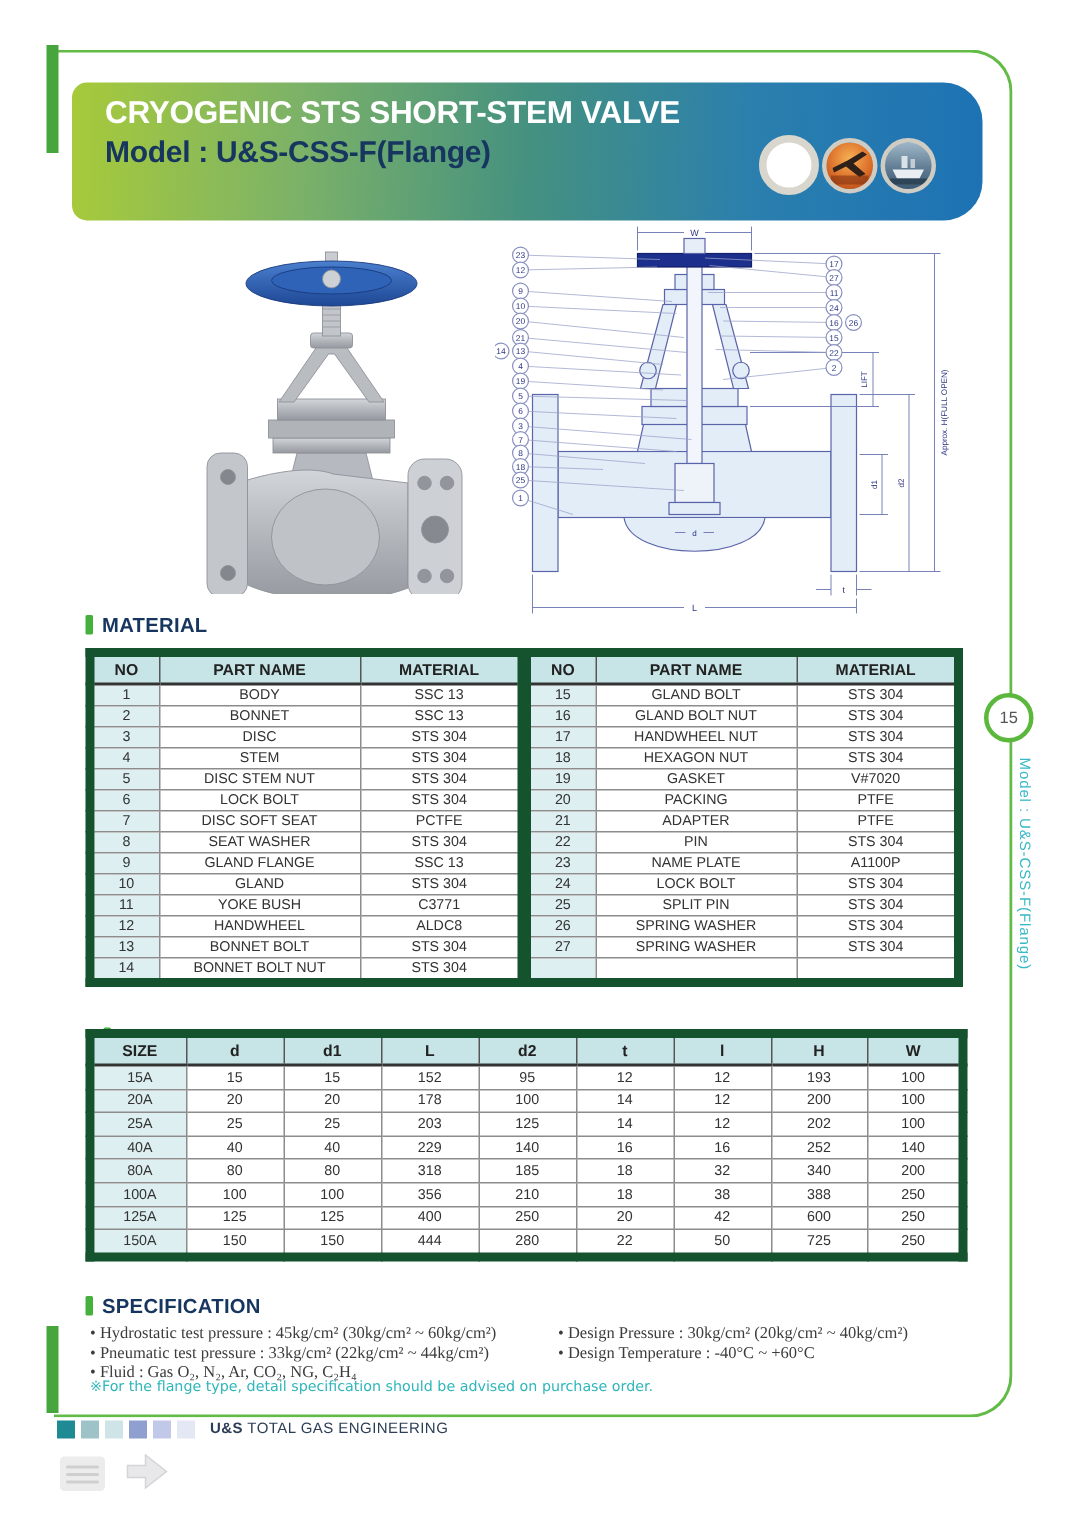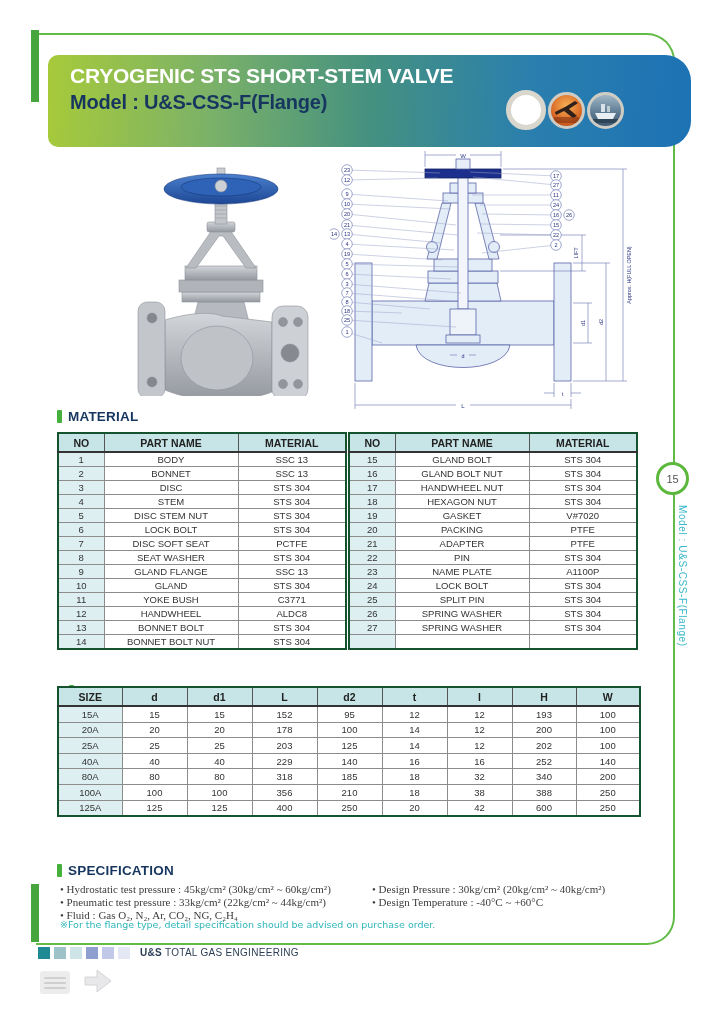--- a/index.html
+++ b/index.html
@@ -9,42 +9,42 @@
   
   .frame{position:absolute;left:36px;top:33px;width:637px;height:908px;
          border-top:2px solid #62bb46;border-right:2px solid #62bb46;border-bottom:2px solid #62bb46;
          border-radius:0 28px 28px 0;}
   .bar-tl{position:absolute;left:31px;top:30px;width:8px;height:72px;background:#46a53d;}
   .bar-bl{position:absolute;left:31px;top:884px;width:8px;height:58px;background:#46a53d;}
 
   
   .banner{position:absolute;left:48px;top:55px;width:607px;height:92px;
           border-radius:10px 26px 26px 10px;
-          background:linear-gradient(92deg,#a7ca3a 0%,#7cb268 25%,#459180 50%,#2a7fae 75%,#1d72b4 100%);padding-left:36px;}
+          background:linear-gradient(92deg,#a7ca3a 0%,#7cb268 25%,#459180 50%,#2a7fae 75%,#1d72b4 100%);}
   .banner-title{position:absolute;left:22px;top:9px;font-size:21px;font-weight:700;color:#ffffff;letter-spacing:-0.2px;white-space:nowrap;}
   .banner-model{position:absolute;left:22px;top:36px;font-size:20px;font-weight:700;color:#17365f;letter-spacing:-0.2px;white-space:nowrap;}
 
   .badge{position:absolute;border-radius:50%;box-sizing:border-box;overflow:hidden;}
   .badge-white{left:506px;top:90px;width:40px;height:40px;background:#ffffff;border:5px solid #d9d6cd;}
   .badge-air{left:548px;top:92px;width:37px;height:37px;border:3px solid #cfccc4;
              background:radial-gradient(circle at 50% 35%,#f7b055 0%,#d96a26 60%,#a33d12 100%);}
   .badge-ship{left:587px;top:92px;width:37px;height:37px;border:3px solid #cfccc4;
               background:linear-gradient(180deg,#9fb6c6 0%,#5b7890 60%,#3e5a72 100%);}
 
   .photo{position:absolute;left:122px;top:156px;width:200px;height:240px;}
   .diagram{position:absolute;left:330px;top:143px;width:310px;height:272px;}
 
   
   .section-head{position:absolute;left:57px;display:flex;align-items:center;gap:6px;
                 font-size:13.5px;font-weight:700;color:#17365f;letter-spacing:0.2px;}
   .mark{width:5px;height:13px;background:#46b03c;border-radius:1px;display:inline-block;}
 
   
   table{position:absolute;border-collapse:collapse;table-layout:fixed;
-        font-size:9.5px;color:#333;text-align:center;border:2px solid #14532d;}
+        font-size:9.5px;color:#333;text-align:center;border:6px solid #14532d;}
   th{background:#c7e4e6;font-weight:700;font-size:10.5px;color:#222;
      border:1px solid #555;border-bottom:2px solid #333;height:17px;padding:0;}
   td{border:1px solid #8c8c8c;height:13px;background:#fff;padding:0;white-space:nowrap;overflow:hidden;}
   td.first{background:#ddeff1;}
   #mat-left{left:57px;top:432px;width:288px;}
   #mat-right{left:348px;top:432px;width:288px;}
   #dim-table{left:57px;top:686px;width:582px;}
   #dim-table td{height:14.6px;}
 
   
@@ -570,20 +570,31 @@
         <td class="first">125A</td>
         <td>125</td>
         <td>125</td>
         <td>400</td>
         <td>250</td>
         <td>20</td>
         <td>42</td>
         <td>600</td>
         <td>250</td>
       </tr>
+      <tr>
+        <td class="first">150A</td>
+        <td>150</td>
+        <td>150</td>
+        <td>444</td>
+        <td>280</td>
+        <td>22</td>
+        <td>50</td>
+        <td>725</td>
+        <td>250</td>
+      </tr>
     </tbody>
   </table>
 
 <div class="section-head" style="top:863px;">
   <span class="mark"></span>
   <span>SPECIFICATION</span>
 </div>
 <ul id="spec-left" class="spec-list">
     <li>Hydrostatic test pressure : 45kg/cm² (30kg/cm² ~ 60kg/cm²)</li>
     <li>Pneumatic test pressure : 33kg/cm² (22kg/cm² ~ 44kg/cm²)</li>

